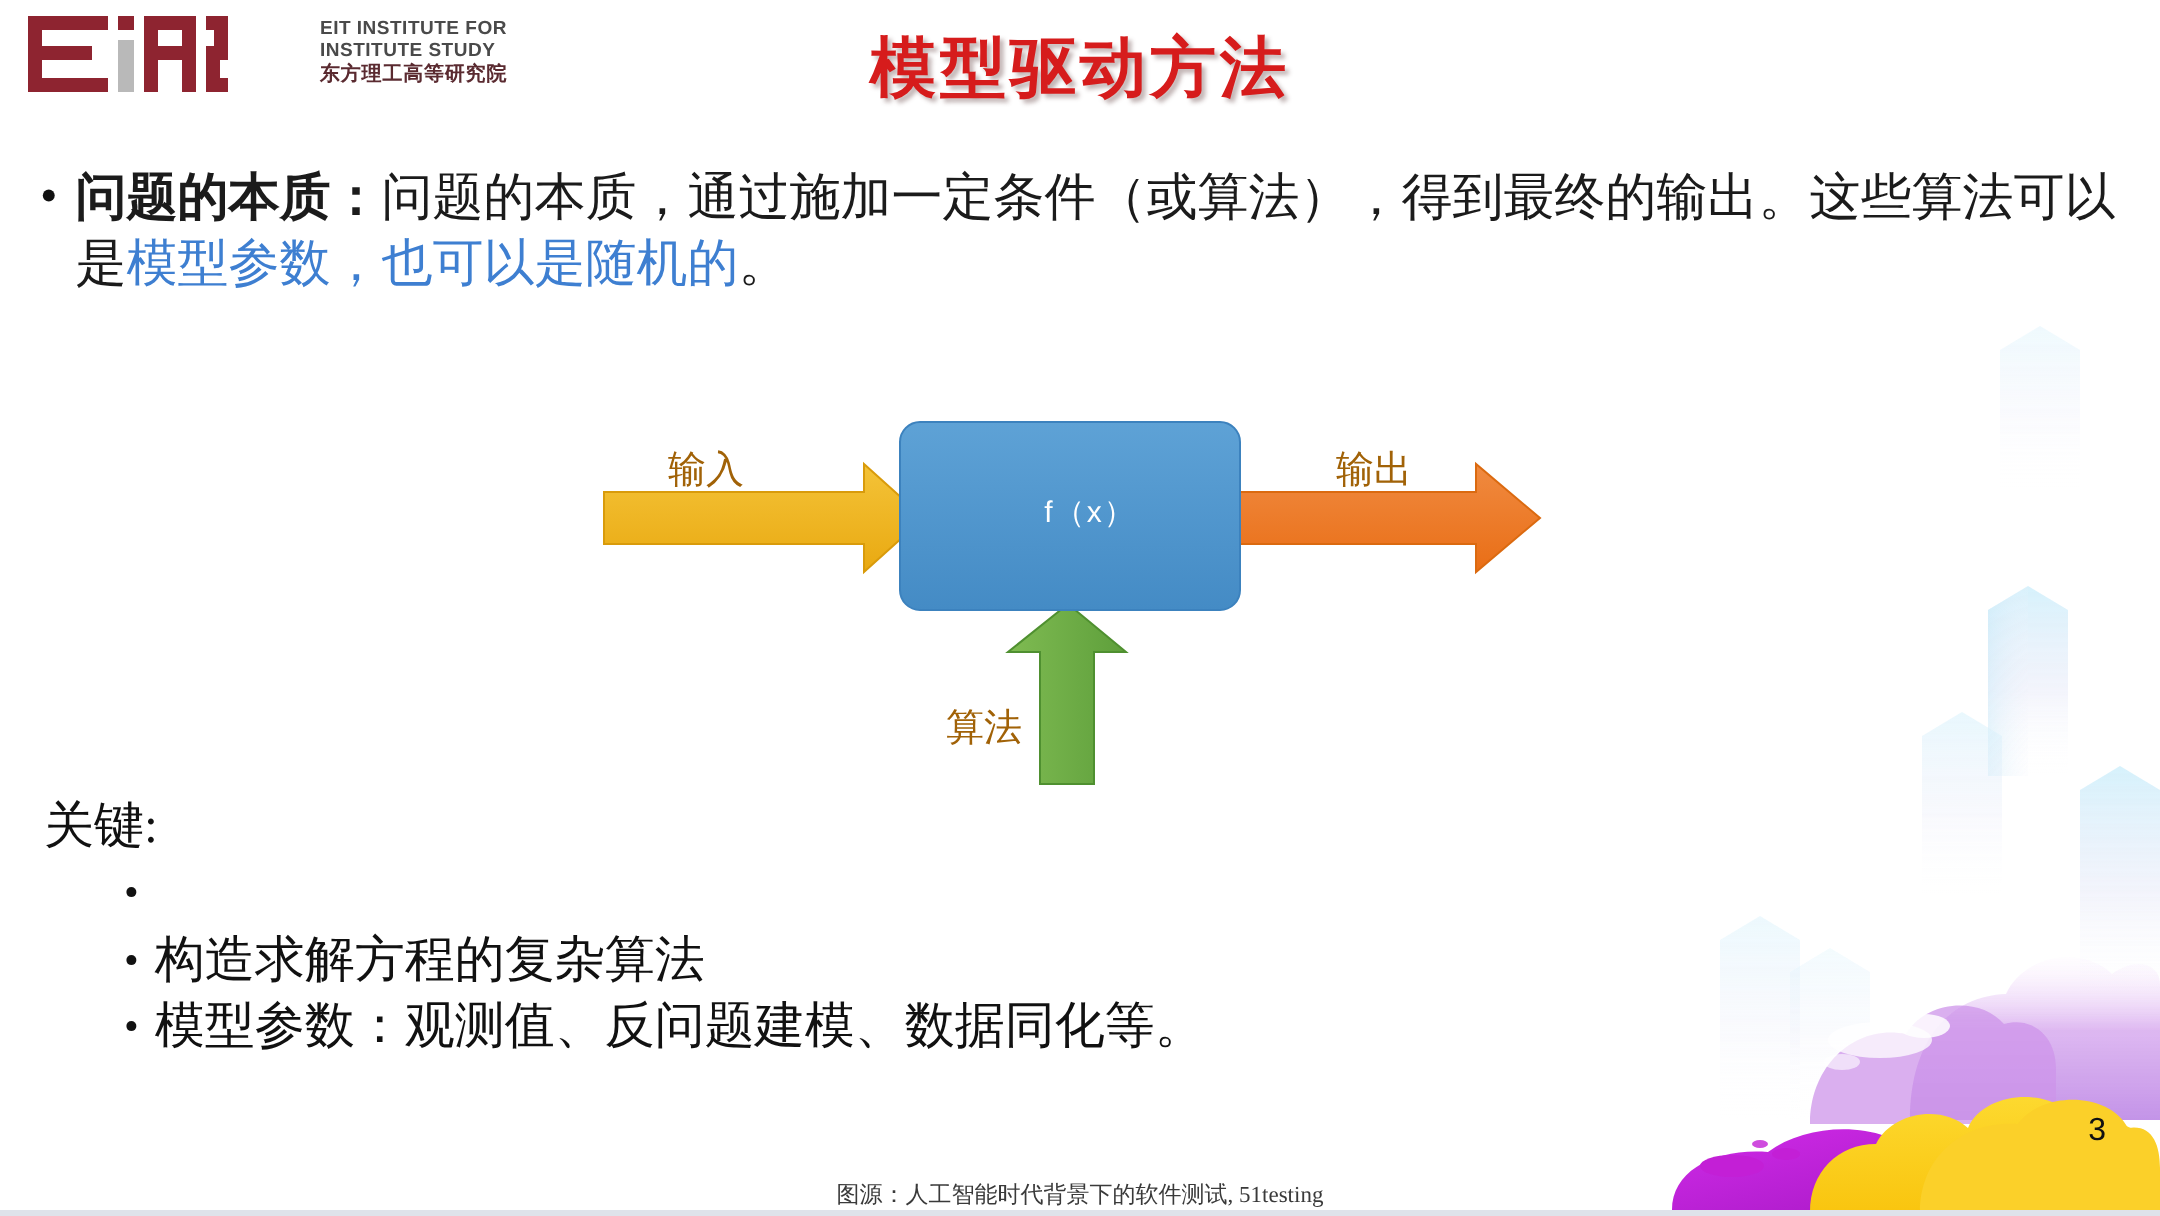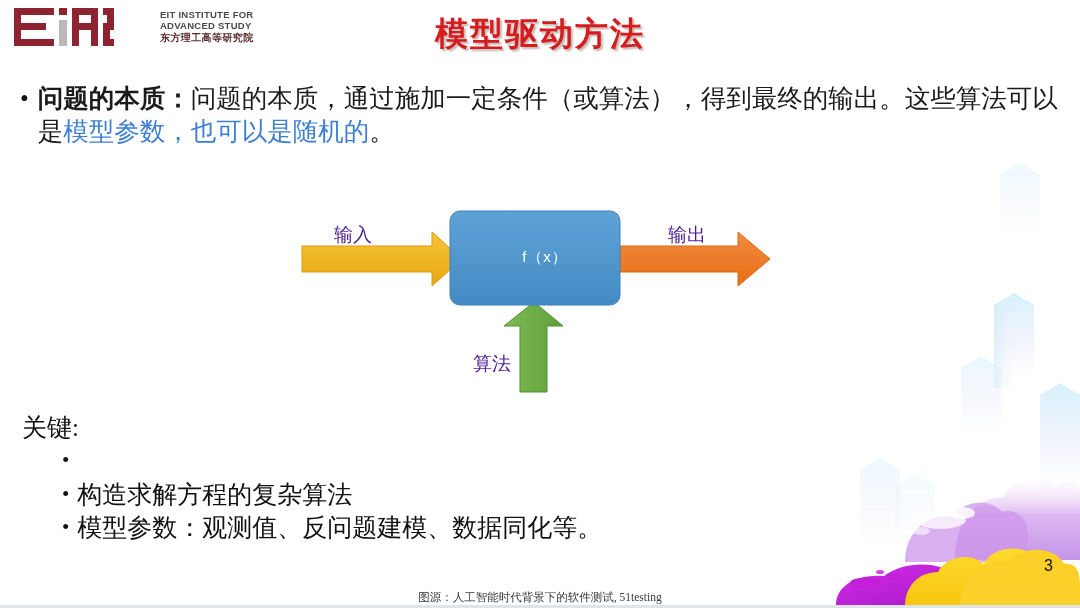--- a/index.html
+++ b/index.html
@@ -51,29 +51,29 @@
   .fbox{
     position:absolute;left:450px;top:15px;width:190px;height:92px;
     background:#4E96CE;border-radius:9px;
     box-shadow:0 1px 2px rgba(0,0,0,.18);
   }
   .fbox .lbl{
     color:#fff;font-family:"Liberation Sans","DejaVu Sans",sans-serif;
     font-size:15px;text-align:center;line-height:92px;letter-spacing:1px;
   }
   .lbl-in,.lbl-out,.lbl-alg{
-    position:absolute;font-size:19px;color:#4c1d95;
+    position:absolute;font-size:19px;color:#a16207;
   }
   .lbl-in{left:334px;top:26px;}
   .lbl-out{left:668px;top:26px;}
   .lbl-alg{left:473px;top:155px;}
 
   
   .lower{position:absolute;left:22px;top:398px;width:1040px;z-index:5;}
-  .key-head{font-size:25px;line-height:32px;color:#111;margin-top:14px;}
+  .key-head{font-size:25px;line-height:32px;color:#111;}
   .sub{
     display:flex;align-items:flex-start;
     font-size:25px;line-height:33.5px;color:#111;margin-left:40px;
   }
   .sub .sdot{font-size:21px;margin-right:8px;line-height:33.5px;}
 
   
   .footer{
     position:absolute;left:0;right:0;bottom:3px;text-align:center;z-index:6;
     font-size:11.5px;color:#3a3a3a;
@@ -185,21 +185,21 @@
 
       <span style="left:89px;top:2px;width:11px;height:7px;"></span>
       <span style="left:89px;top:2px;width:0px;height:0px;"></span>
       <span style="left:93px;top:2px;width:7px;height:22px;"></span>
       <span style="left:89px;top:17px;width:11px;height:7px;"></span>
       <span style="left:89px;top:17px;width:7px;height:23px;"></span>
       <span style="left:89px;top:33px;width:11px;height:7px;"></span>
     </div>
     <div class="logo-text">
       <div>EIT INSTITUTE FOR</div>
-      <div>ADVANCED STUDY</div>
+      <div>INSTITUTE STUDY</div>
       <div class="cn">东方理工高等研究院</div>
     </div>
   </div>
 
   <div class="title">模型驱动方法</div>
 
   <div class="bullet-top">
     <span class="dot">•</span>
     <span>
       <span class="b">问题的本质：</span><span>问题的本质，通过施加一定条件（或算法），得到最终的输出。这些算法可以是</span><span class="blue">模型参数</span><span class="blue">，也可以是</span><span class="blue">随机的</span><span>。</span>

